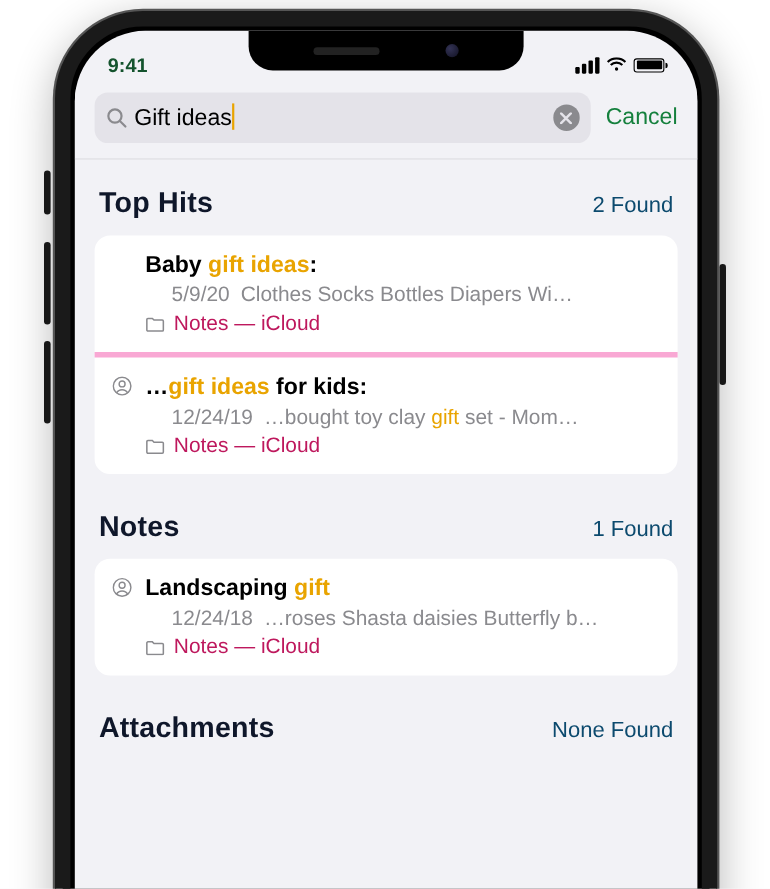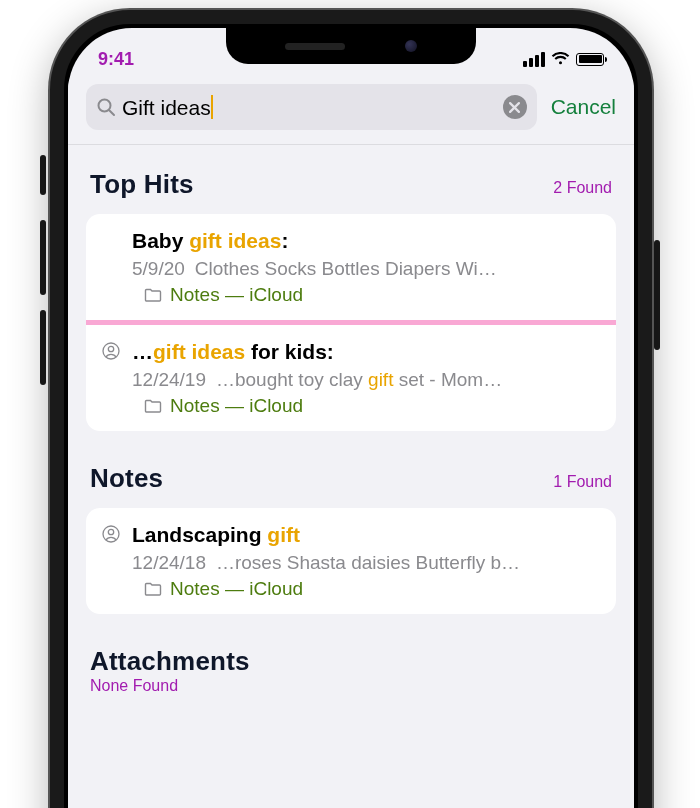--- a/index.html
+++ b/index.html
@@ -52,21 +52,21 @@
   .cam { width:12px; height:12px; border-radius:50%; background:radial-gradient(circle at 35% 35%, #335, #112); margin-left:20px; }
 
   .status-bar {
     height: 52px;
     display: flex;
     align-items: center;
     justify-content: space-between;
     padding: 10px 30px 0 30px;
     font-size: 18px;
     font-weight: 600;
-    color: #a21caf;
+    color: #14532d;
   }
   .status-right { display:flex; align-items:center; gap:6px; }
   .bars { display:flex; align-items:flex-end; gap:2px; }
   .bars span { width:4px; background:#000; border-radius:1px; }
   .bars span:nth-child(1){height:6px;} .bars span:nth-child(2){height:9px;}
   .bars span:nth-child(3){height:12px;} .bars span:nth-child(4){height:15px;}
   .wifi-icon { width:19px; height:14px; }
   .battery { width:28px; height:13px; border:1.5px solid #000; border-radius:3px; position:relative; }
   .battery::after { content:""; position:absolute; right:-4px; top:3px; width:2.5px; height:5px; background:#000; border-radius:0 2px 2px 0; }
   .battery-fill { position:absolute; inset:1.5px; background:#000; border-radius:1px; }
@@ -97,36 +97,36 @@
   }
   .cancel-btn { color:#15803d; font-size:21px; }
 
   .content { padding: 0; }
 
   .section-header {
     display:flex; justify-content:space-between; align-items:baseline;
     padding: 24px 22px 14px 22px;
   }
   .section-title { font-size:26px; font-weight:700; color:#0f172a; letter-spacing:0.2px; }
-  .section-count { font-size:16px; color:#a21caf; }
+  .section-count { font-size:20px; color:#0c4a6e; }
 
   .card {
     background:#fff;
     border-radius:14px;
     margin: 0 18px;
   }
   .note-item { padding:14px 16px 14px 16px; display:flex; gap:8px; }
   .note-item + .note-item { border-top:5px solid #f9a8d4; }
   .shared-col { width:22px; flex-shrink:0; padding-top:3px; color:#8a8a8e; }
   .note-body { flex:1; min-width:0; }
   .note-title { font-size:21px; font-weight:700; color:#000; line-height:1.25; white-space:nowrap; overflow:hidden; text-overflow:ellipsis; }
   .hl { color:#e9a400; }
   .note-preview { font-size:19px; color:#8a8a8e; line-height:1.35; margin-top:2px; white-space:nowrap; overflow:hidden; text-overflow:ellipsis; }
-  .note-preview .date { margin-right:10px; }
-  .note-folder { font-size:19px; color:#4d7c0f; margin-top:2px; display:flex; align-items:center; gap:8px;margin-left:12px; }
+  .note-preview .date { margin-right:10px;margin-left:24px; }
+  .note-folder { font-size:19px; color:#be185d; margin-top:2px; display:flex; align-items:center; gap:8px; }
   .folder-icon { display:inline-flex; }
   svg { display:block; }
 </style>
 </head>
 <body>
 
 <div class="side-btn sb-left-1"></div>
 <div class="side-btn sb-left-2"></div>
 <div class="side-btn sb-left-3"></div>
 <div class="side-btn sb-right"></div>
@@ -244,21 +244,21 @@
                   <svg width="18" height="14" viewBox="0 0 18 14">
                     <path d="M1.5 2.5a1 1 0 011-1h4l1.5 1.5H15.5a1 1 0 011 1v8a1 1 0 01-1 1H2.5a1 1 0 01-1-1v-9.5z" fill="none" stroke="#8a8a8e" stroke-width="1.4"></path>
                   </svg>
                 </span>
               <span>Notes — iCloud</span>
             </div>
           </div>
         </div>
       </div>
 
-      <div class="section-header" style="padding-top:32px;flex-direction:column;">
+      <div class="section-header" style="padding-top:32px;">
         <div class="section-title">Attachments</div>
         <div class="section-count">None Found</div>
       </div>
 
     </div>
 
   </div>
 </div>
 
 </body></html>

